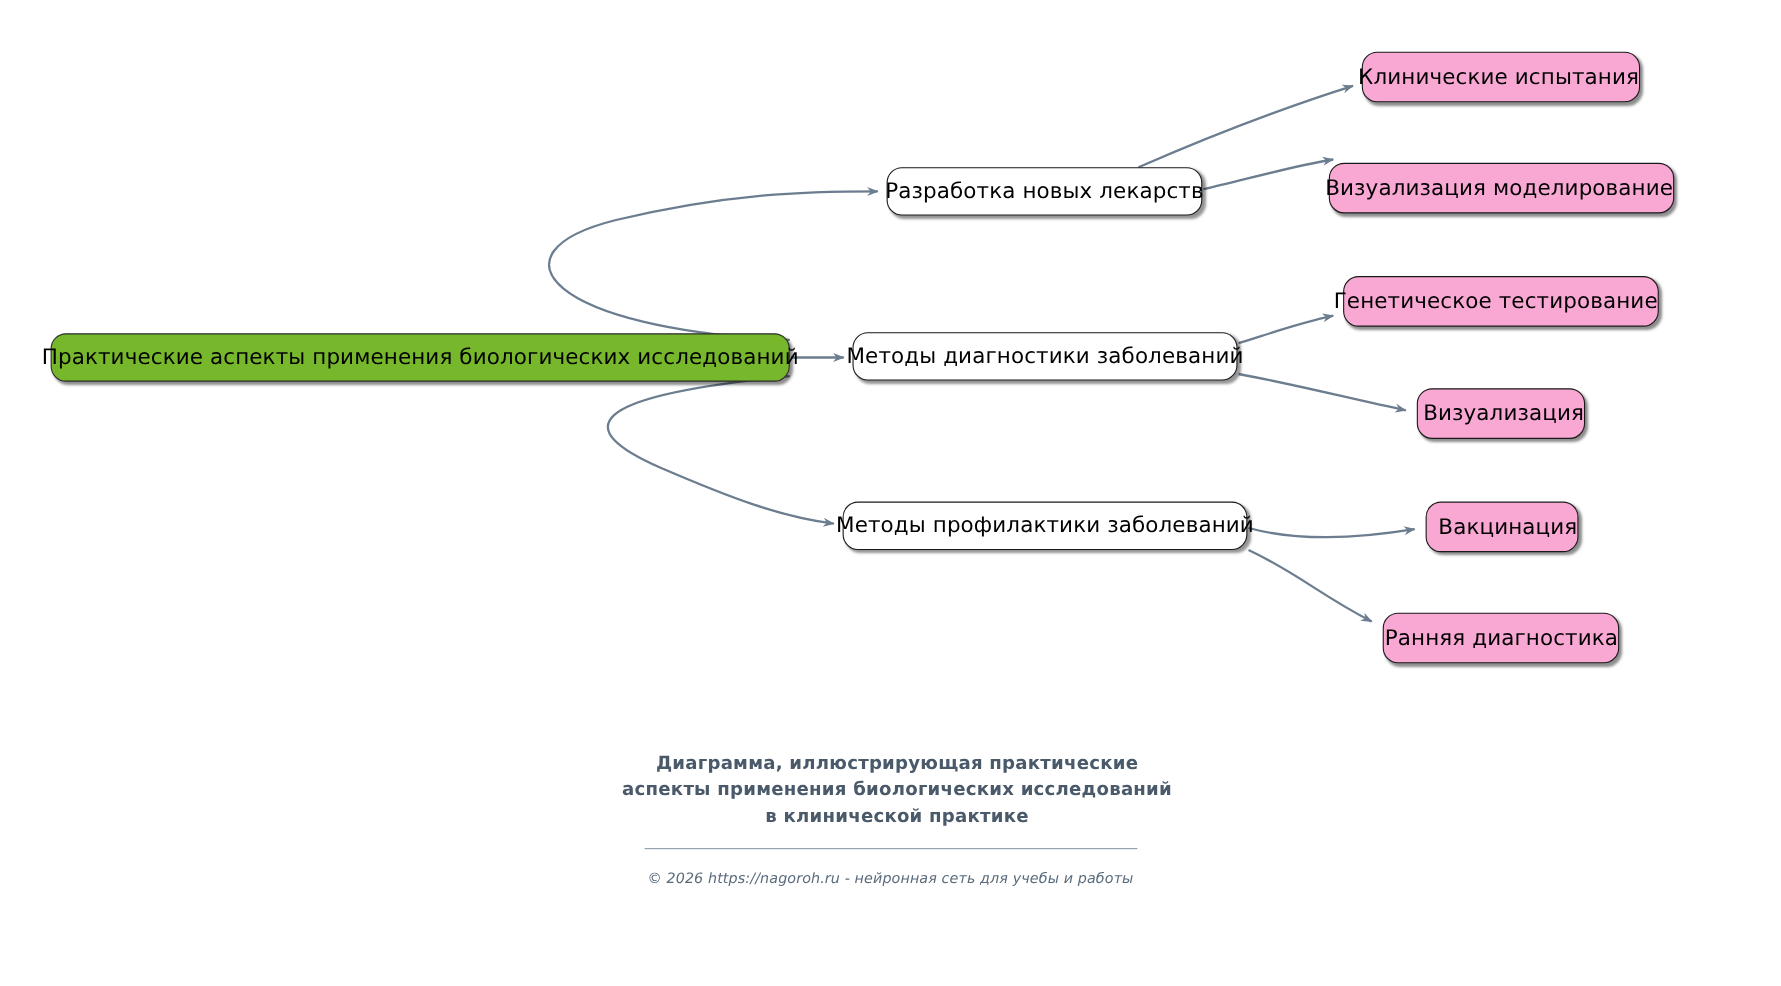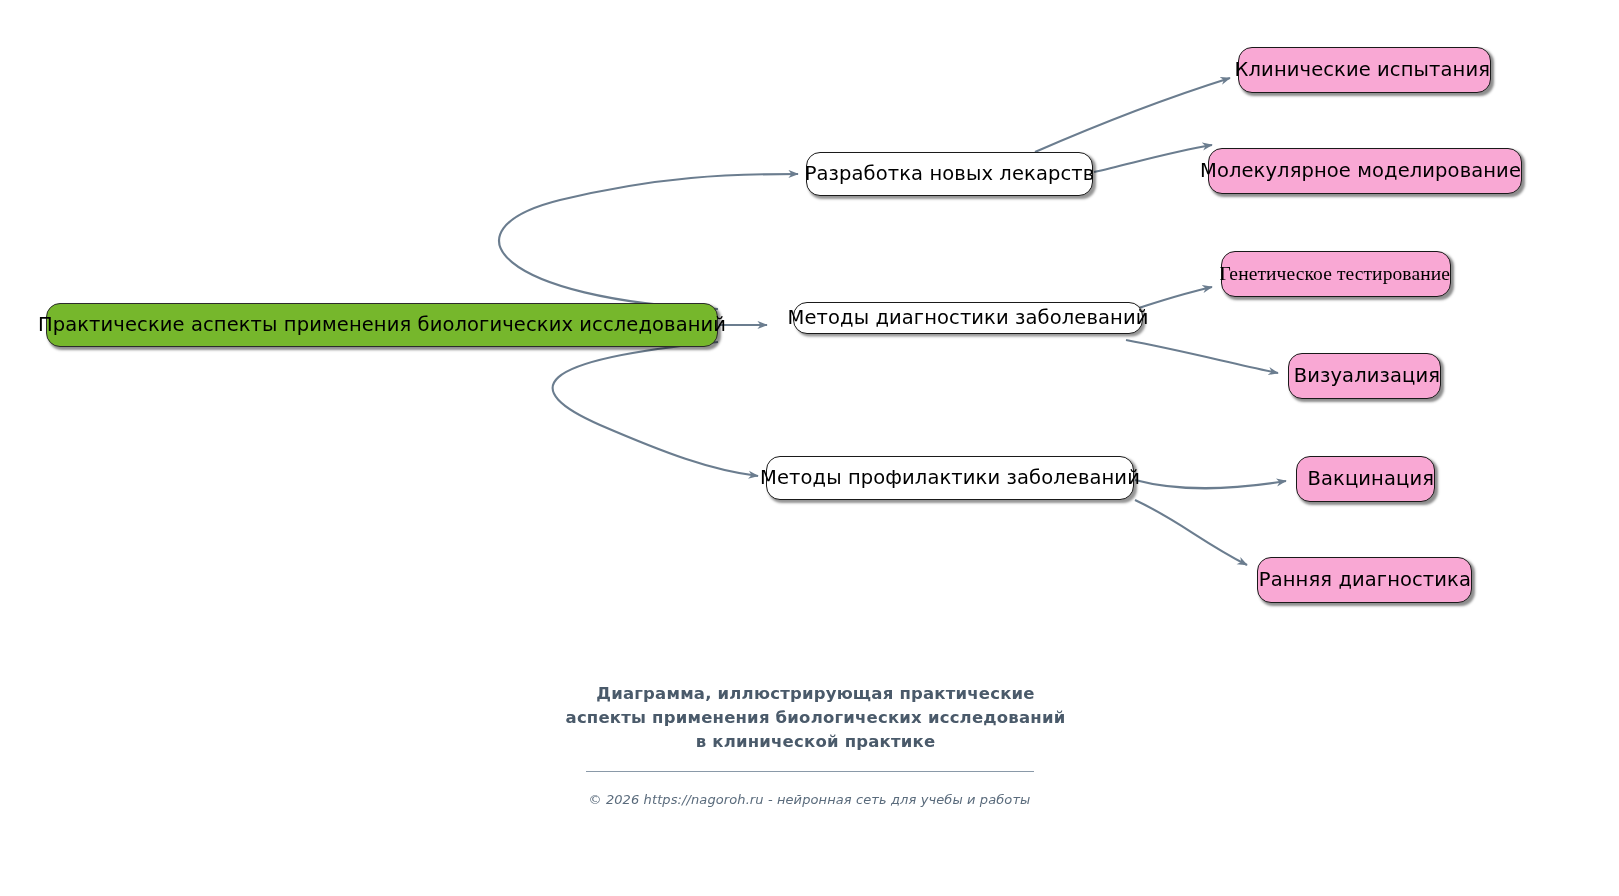--- a/index.html
+++ b/index.html
@@ -127,34 +127,34 @@
     </g>
   </svg>
 
   <div class="node node-root" id="node-root" style="left: 46px; top: 303px; width: 672px; height: 44px;">
     <span class="node-label">Практические аспекты применения биологических исследований</span>
   </div>
 
   <div class="node node-branch" id="node-branch-1" style="left: 806px; top: 152px; width: 287px; height: 44px;">
     <span class="node-label">Разработка новых лекарств</span>
   </div>
-  <div class="node node-branch" id="node-branch-2" style="left: 775px; top: 302px; width: 350px; height: 32px; margin-left: 18px;">
+  <div class="node node-branch" id="node-branch-2" style="left: 775px; top: 302px; width: 350px; height: 44px;">
     <span class="node-label">Методы диагностики заболеваний</span>
   </div>
   <div class="node node-branch" id="node-branch-3" style="left: 766px; top: 456px; width: 368px; height: 44px;">
     <span class="node-label">Методы профилактики заболеваний</span>
   </div>
 
   <div class="node node-leaf" id="node-leaf-1-1" style="left: 1238px; top: 47px; width: 253px; height: 46px;">
     <span class="node-label">Клинические испытания</span>
   </div>
   <div class="node node-leaf" id="node-leaf-1-2" style="left: 1208px; top: 148px; width: 314px; height: 46px;">
-    <span class="node-label">Молекулярное моделирование</span>
+    <span class="node-label">Визуализация моделирование</span>
   </div>
-  <div class="node node-leaf" id="node-leaf-2-1" style="left: 1221px; top: 251px; width: 230px; height: 46px; font-family: Liberation Serif, serif;">
+  <div class="node node-leaf" id="node-leaf-2-1" style="left: 1221px; top: 251px; width: 287px; height: 46px;">
     <span class="node-label">Генетическое тестирование</span>
   </div>
   <div class="node node-leaf" id="node-leaf-2-2" style="left: 1288px; top: 353px; width: 153px; height: 46px;">
     <span class="node-label">Визуализация</span>
   </div>
   <div class="node node-leaf" id="node-leaf-3-1" style="left: 1296px; top: 456px; width: 139px; height: 46px;">
     <span class="node-label">Вакцинация</span>
   </div>
   <div class="node node-leaf" id="node-leaf-3-2" style="left: 1257px; top: 557px; width: 215px; height: 46px; padding-left: 12px;">
     <span class="node-label">Ранняя диагностика</span>

